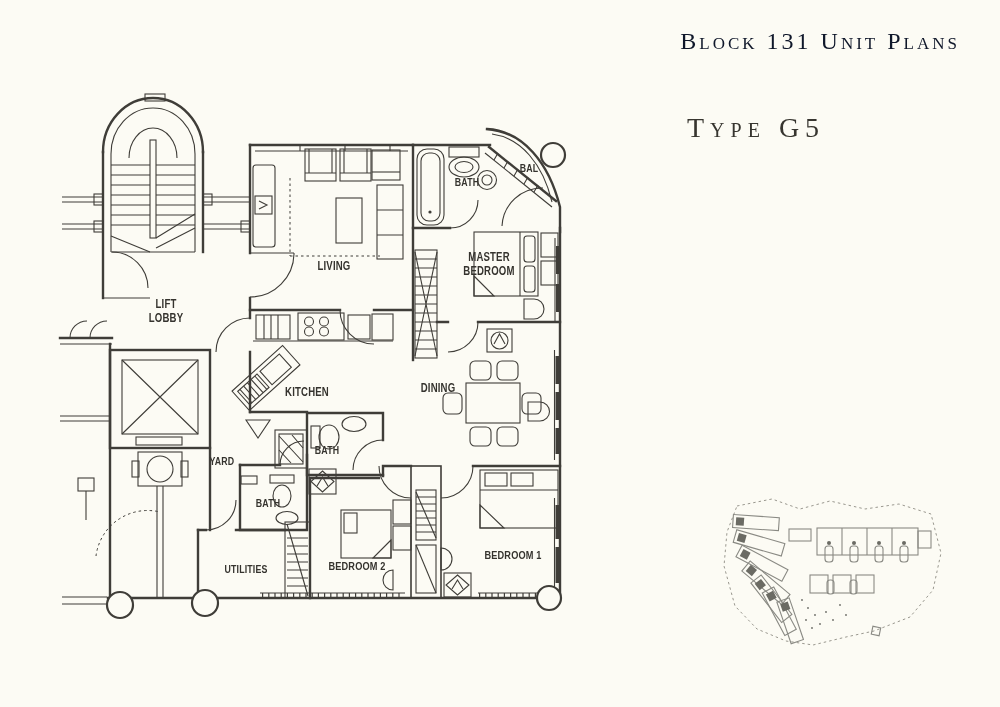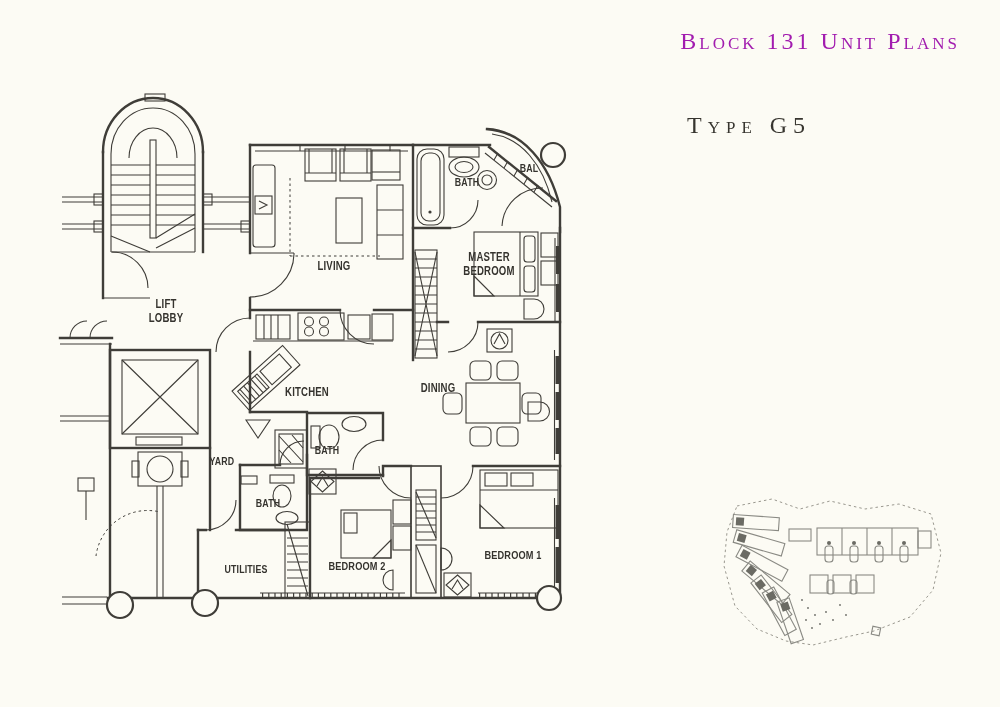--- a/index.html
+++ b/index.html
@@ -9,27 +9,27 @@
     background:#fcfbf4;
     overflow:hidden;
     font-family:"Liberation Sans", sans-serif;
   }
   
   .doc-title{
     position:absolute; top:28px; right:40px;
     font-family:"Liberation Serif", serif;
     font-variant:small-caps;
     font-size:24px; letter-spacing:3px;
-    color:#a21caf;
+    color:#0f172a;
   }
   .type-heading{
     position:absolute; left:687px; top:112px;
     font-family:"Liberation Serif", serif;
     font-variant:small-caps;
-    font-size:24px; letter-spacing:6px;
+    font-size:28px; letter-spacing:6px;
     color:#37352f;
   }
   .info-block{
     position:absolute; left:688px; top:146px;
     color:#37352f;
   }
   .info-line{
     font-family:"Liberation Sans", sans-serif;
     font-variant:small-caps;
     font-weight:700;

